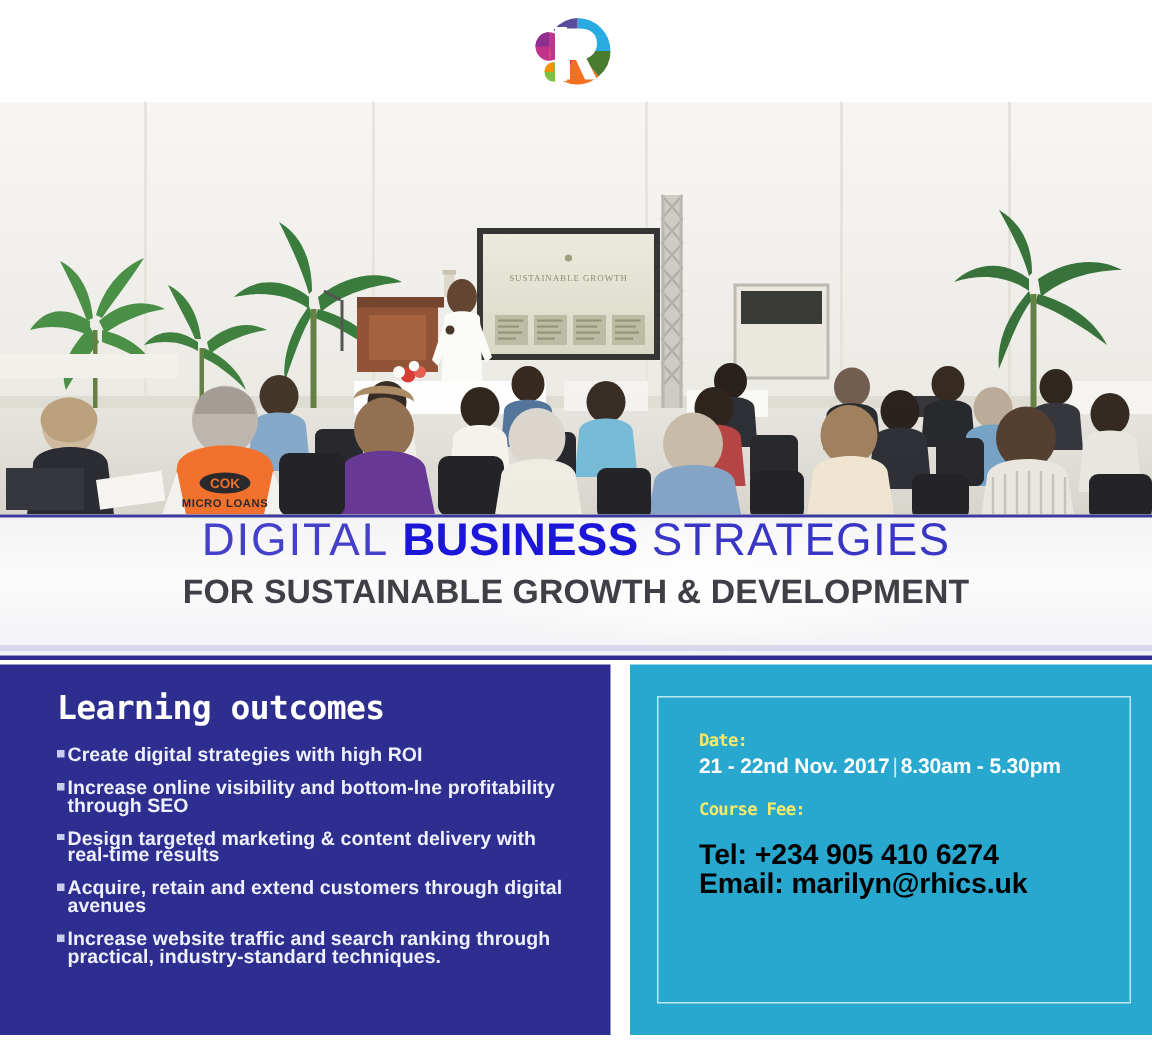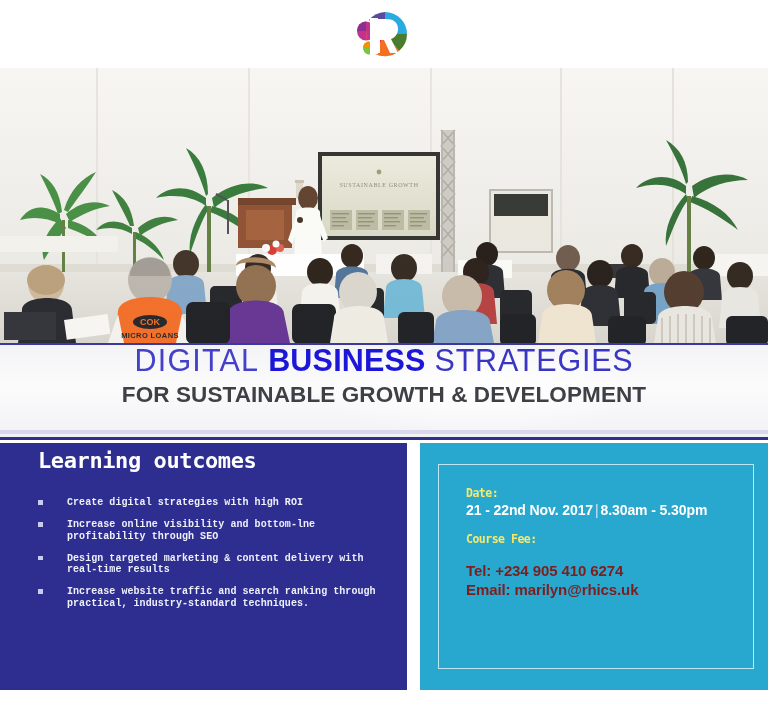--- a/index.html
+++ b/index.html
@@ -58,30 +58,30 @@
     font-size:22.5px; font-weight:700; letter-spacing:.1px;
     color:#3f4046; line-height:1; white-space:nowrap;
   }
 
   
   .left-panel {
     position:absolute; left:0; top:443px; width:407px; height:247px;
     background:#2e2e90;
   }
   .lp-heading {
-    position:absolute; left:38px; top:5px;
+    position:absolute; left:38px; top:17px;
     color:#ffffff; font-size:22px; font-weight:700;
     font-family:"DejaVu Sans Mono", monospace;
     letter-spacing:-.4px;
   }
   .lp-list { position:absolute; left:38px; top:54px; width:345px; }
   .lp-item {
-    position:relative; padding-left:29px; margin-bottom:10.5px;
-    color:#eef0fb; font-size:10px; font-weight:700;
-    line-height:11.6px; letter-spacing:.05px;font-family:Liberation Mono, monospace;
+    position:relative; padding-left:7px; margin-bottom:10.5px;
+    color:#eef0fb; font-size:13px; font-weight:700;
+    line-height:11.6px; letter-spacing:.05px;
   }
   .lp-item .bullet {
     position:absolute; left:0; top:3px;
     width:4.5px; height:4.5px; background:#c8cdf0;
   }
 
   
   .right-panel {
     position:absolute; left:420px; top:443px; width:352px; height:247px;
     background:#28a8cf;
@@ -96,21 +96,21 @@
     font-family:"DejaVu Sans Mono", monospace; letter-spacing:-.5px;
   }
   .rp-value {
     color:#ffffff; font-size:14px; font-weight:700; line-height:19px;
     letter-spacing:-.1px; white-space:nowrap;
   }
   .rp-value .sep { color:#cfeaf5; font-weight:400; padding:0 2px; }
   .rp-group { margin-bottom:11px; }
   .rp-contact {
     margin-top:14px;
-    color:#7f1d1d; font-size:15px; font-weight:700; line-height:19px;
+    color:#000000; font-size:19px; font-weight:700; line-height:19px;
     letter-spacing:-.1px;
   }
 
   
   .bottom-strip {
     position:absolute; left:0; top:690px; width:768px; height:17px;
     background:#ffffff;
   }
 </style>
 </head>
@@ -392,20 +392,24 @@
       <div class="lp-item">
         <span class="bullet"></span>
         <span>Increase online visibility and bottom-lne profitability through SEO</span>
       </div>
       <div class="lp-item">
         <span class="bullet"></span>
         <span>Design targeted marketing &amp; content delivery with real-time results</span>
       </div>
       <div class="lp-item">
         <span class="bullet"></span>
+        <span>Acquire, retain and extend customers through digital avenues</span>
+      </div>
+      <div class="lp-item">
+        <span class="bullet"></span>
         <span>Increase website traffic and search ranking through practical, industry-standard techniques.</span>
       </div>
     </div>
   </div>
 
   <div class="right-panel">
     <div class="rp-box">
       <div class="rp-inner">
 
         <div class="rp-group">

